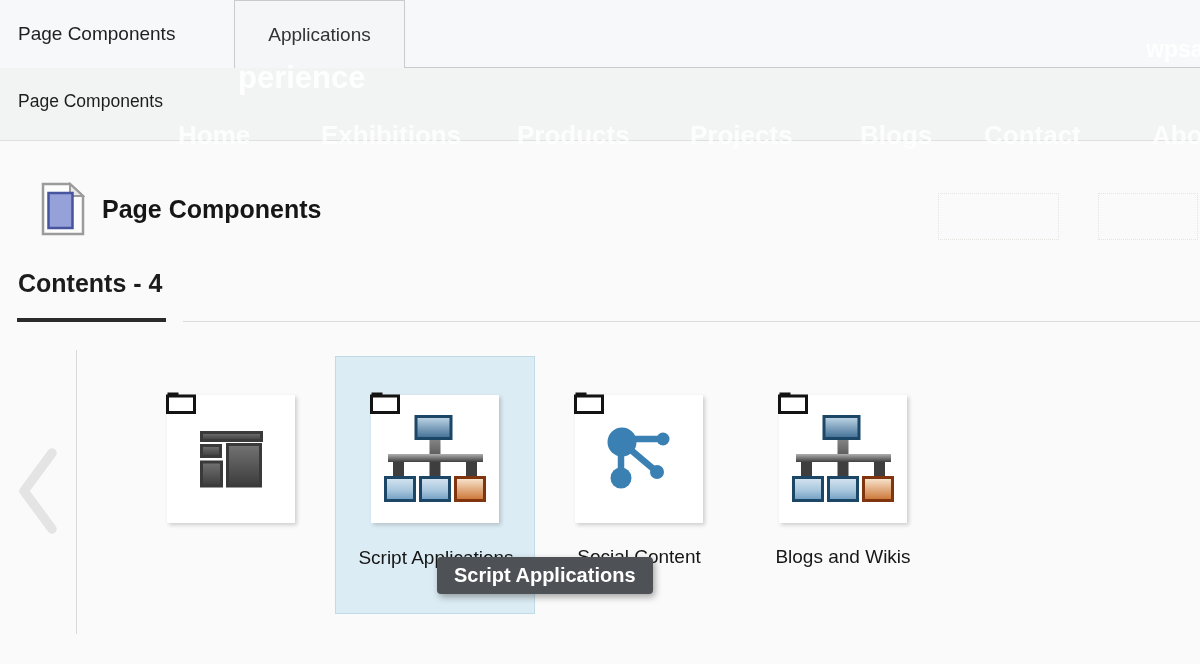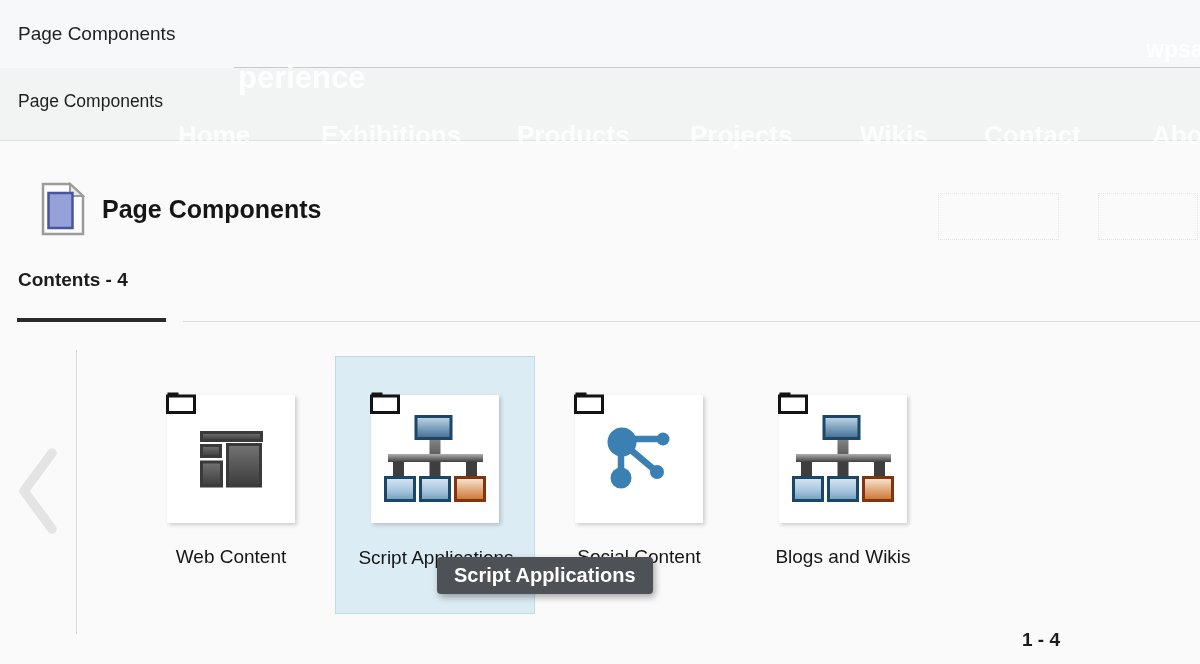--- a/index.html
+++ b/index.html
@@ -34,21 +34,21 @@
   
   .ghost{position:absolute;color:rgba(255,255,255,0.9);font-weight:bold;z-index:1;white-space:nowrap;}
   .ghost-brand{left:238px;top:30px;font-size:31px;margin-top:30px;}
   .ghost-user{left:1146px;top:36px;font-size:23px;}
   .ghost-nav{top:120px;font-size:26px;color:rgba(255,255,255,0.8);margin-left:44px;}
   .ghost-box{position:absolute;border:1px dotted #e4e4e0;z-index:0;}
   
   .main{position:absolute;left:0;top:141px;width:1200px;height:523px;background:#fafafa;}
   .panel-head{position:absolute;left:41px;top:41px;display:flex;align-items:center;}
   .panel-title{margin-left:17px;font-size:25px;font-weight:bold;color:#161616;}
-  .section-tab-label{position:absolute;left:18px;top:128px;font-size:19px;font-weight:bold;color:#1c1c1c;}
+  .section-tab-label{position:absolute;left:18px;top:128px;font-size:25px;font-weight:bold;color:#1c1c1c;}
   .section-tab-underline{position:absolute;left:17px;top:177px;width:149px;height:4px;background:#2b2b2b;}
   .section-hairline{position:absolute;left:183px;top:180px;width:1017px;height:1px;background:#dcdcdc;}
   
   .prev-btn{position:absolute;left:8px;top:302px;width:56px;height:96px;cursor:pointer;}
   .vdivider{position:absolute;left:76px;top:209px;width:1px;height:284px;background:#d9d9d9;}
   
   .tile{position:absolute;top:215px;width:200px;height:258px;box-sizing:border-box;}
   .tile.selected{background:#dcecf4;border:1px solid #c0dbe8;}
   .card{
     position:absolute;left:36px;top:39px;width:128px;height:128px;background:#ffffff;
@@ -106,33 +106,36 @@
           <stop offset="1" stop-color="#565656"></stop>
       </linearGradient>
     </defs>
   </svg>
 
   <div class="tabbar">
     <div class="tabbar-hairline"></div>
     <div class="tab-active">
       <span>Page Components</span>
     </div>
+    <div class="tab-inactive">
+      <span class="lbl">Applications</span>
+    </div>
   </div>
 
   <div class="crumbrow">
     <span class="crumb">Page Components</span>
   </div>
 
   <span class="ghost ghost-brand">perience</span>
   <span class="ghost ghost-user">wpsa</span>
   <span class="ghost ghost-nav" style="left:134px">Home</span>
   <span class="ghost ghost-nav" style="left:473px">Products</span>
   <span class="ghost ghost-nav" style="left:277px">Exhibitions</span>
   <span class="ghost ghost-nav" style="left:646px">Projects</span>
-  <span class="ghost ghost-nav" style="left:816px">Wikis</span>
+  <span class="ghost ghost-nav" style="left:816px">Blogs</span>
   <span class="ghost ghost-nav" style="left:940px">Contact</span>
   <span class="ghost ghost-nav" style="left:1108px">About Us</span>
 
   <div class="main">
 
     <div class="ghost-box" style="left:938px;top:52px;width:119px;height:45px;"></div>
     <div class="ghost-box" style="left:1098px;top:52px;width:98px;height:45px;"></div>
 
     <div class="panel-head">
       <svg width="44" height="54" viewBox="0 0 44 54">
@@ -164,21 +167,20 @@
             <rect x="34.5" y="50.5" width="19" height="11" fill="url(#gGray)" stroke="#3a3a3a" stroke-width="3"></rect>
             <rect x="34.5" y="67" width="20" height="24" fill="url(#gGray)" stroke="#3a3a3a" stroke-width="3"></rect>
             <rect x="60.5" y="49.5" width="33" height="41.5" fill="url(#gGray)" stroke="#3a3a3a" stroke-width="3"></rect>
           </g>
         </svg>
         <svg class="folder" viewBox="0 0 30 22">
           <rect x="1.5" y="0.5" width="11" height="7" fill="#131313"></rect>
           <rect x="1.5" y="4" width="27" height="16.5" fill="#ffffff" stroke="#131313" stroke-width="3"></rect>
         </svg>
       </div>
-      <div class="tile-label">Web Content</div>
     </div>
 
     <div class="tile selected" style="left:335px">
       <div class="card">
         <svg class="glyph-center" viewBox="0 0 128 128">
           <g transform="translate(13,20)">
             <rect x="45.5" y="20" width="11" height="23" fill="url(#gStem)"></rect>
             <rect x="32" y="1.5" width="35" height="22" fill="url(#gBlueTop)" stroke="#1b4666" stroke-width="3"></rect>
             <rect x="4" y="39" width="95" height="8" fill="url(#gBar)"></rect>
             <rect x="9" y="47" width="11" height="17" fill="#3e3e3e"></rect>
@@ -238,15 +240,14 @@
           <rect x="1.5" y="4" width="27" height="16.5" fill="#ffffff" stroke="#131313" stroke-width="3"></rect>
         </svg>
       </div>
       <div class="tile-label">Blogs and Wikis</div>
     </div>
 
   </div>
 
   <div class="tooltip">Script Applications</div>
 
-  <div class="pagination">1 - 4</div>
 
 </div>
 
 </body></html>

